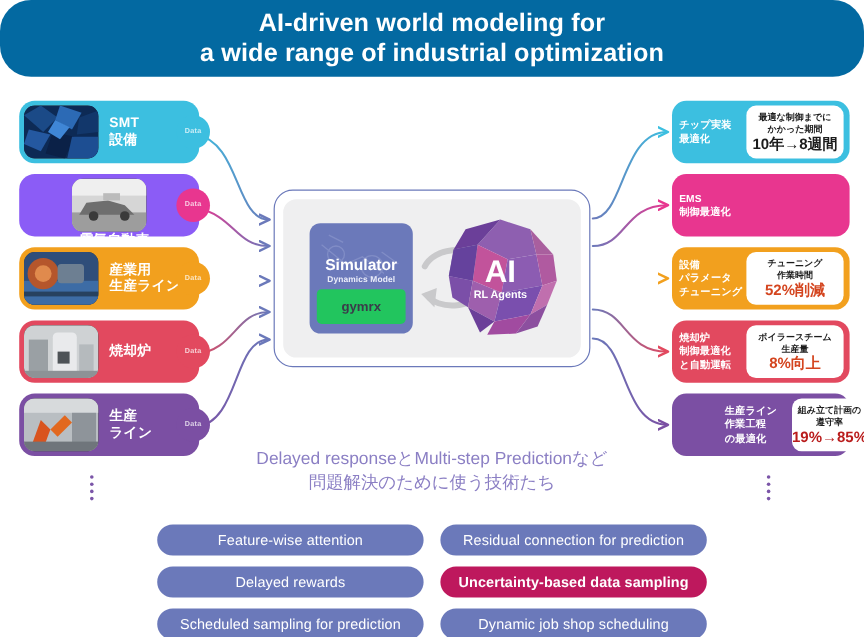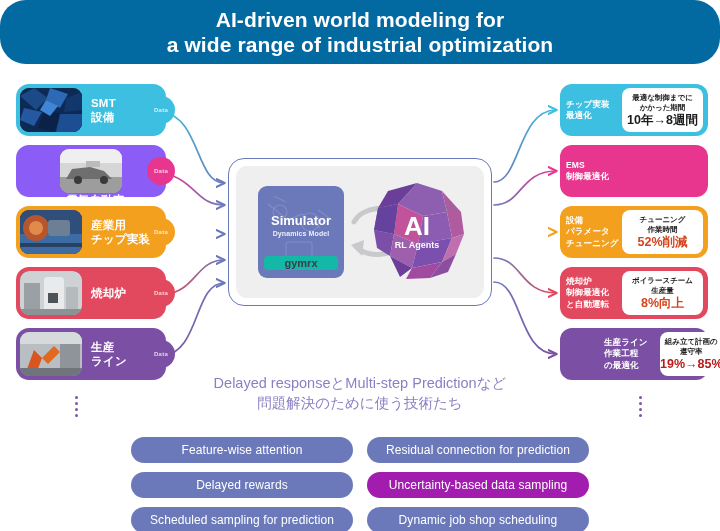--- a/index.html
+++ b/index.html
@@ -69,22 +69,22 @@
   }
   .sim-title{
     position:absolute;left:0;right:0;top:27px;text-align:center;
     color:#fff;font-weight:bold;font-size:13px;
   }
   .sim-sub{
     position:absolute;left:0;right:0;top:44px;text-align:center;
     color:#eceefa;font-weight:bold;font-size:7px;letter-spacing:.1px;
   }
   .sim-chip{
-    position:absolute;left:6px;right:6px;bottom:8px;height:14px;
-    background:#14b8a6;border-radius:4px;
+    position:absolute;left:6px;right:6px;bottom:8px;height:29px;
+    background:#22c55e;border-radius:4px;
     display:flex;align-items:center;justify-content:center;
     color:#3b3b4a;font-weight:bold;font-size:11px;
   }
   .ai-poly{
     position:absolute;right:18px;top:16px;width:98px;height:98px;
   }
   .ai-txt{
     position:absolute;right:18px;top:16px;width:98px;height:98px;
     display:flex;flex-direction:column;align-items:center;justify-content:center;
     pointer-events:none;
@@ -275,21 +275,21 @@
         <svg width="62" height="44" viewBox="0 0 62 44">
             <rect width="62" height="44" fill="#2f4e7a"></rect>
           <rect x="0" y="24" width="62" height="20" fill="#3d6ca5"></rect>
           <ellipse cx="16" cy="18" rx="13" ry="13" fill="#b5562c"></ellipse>
             <ellipse cx="16" cy="18" rx="7" ry="7" fill="#e08a4d"></ellipse>
           <rect x="28" y="10" width="22" height="16" rx="3" fill="#6d7f92"></rect>
           <rect x="0" y="33" width="62" height="4" fill="#27415f"></rect>
           </svg>
       </div>
       <div class="lbl">産業用
-チップ実装</div>
+生産ライン</div>
       <div class="databadge" style="background: rgb(242, 160, 30);">
           <span>Data</span>
         </div>
     </div>
 
     <div class="lcard" style="background: rgb(226, 73, 95);">
       <div class="thumb">
         <svg width="62" height="44" viewBox="0 0 62 44">
             <rect width="62" height="44" fill="#cfd2d4"></rect>
           <rect x="4" y="12" width="16" height="30" fill="#9aa0a4"></rect>
@@ -449,18 +449,18 @@
 問題解決のために使う技術たち</div>
 
   <div class="pills">
     <div class="pillcol">
       <div class="pill" style="background: rgb(107, 121, 186);">Feature-wise attention</div>
       <div class="pill" style="background: rgb(107, 121, 186);">Delayed rewards</div>
       <div class="pill" style="background: rgb(107, 121, 186);">Scheduled sampling for prediction</div>
     </div>
     <div class="pillcol">
       <div class="pill" style="background: rgb(107, 121, 186);">Residual connection for prediction</div>
-      <div class="pill" style="background: #a21caf;">Uncertainty-based data sampling</div>
+      <div class="pill" style="background: #be185d; font-weight: bold;">Uncertainty-based data sampling</div>
       <div class="pill" style="background: rgb(107, 121, 186);">Dynamic job shop scheduling</div>
     </div>
   </div>
 
 </div>
 
 </body></html>

